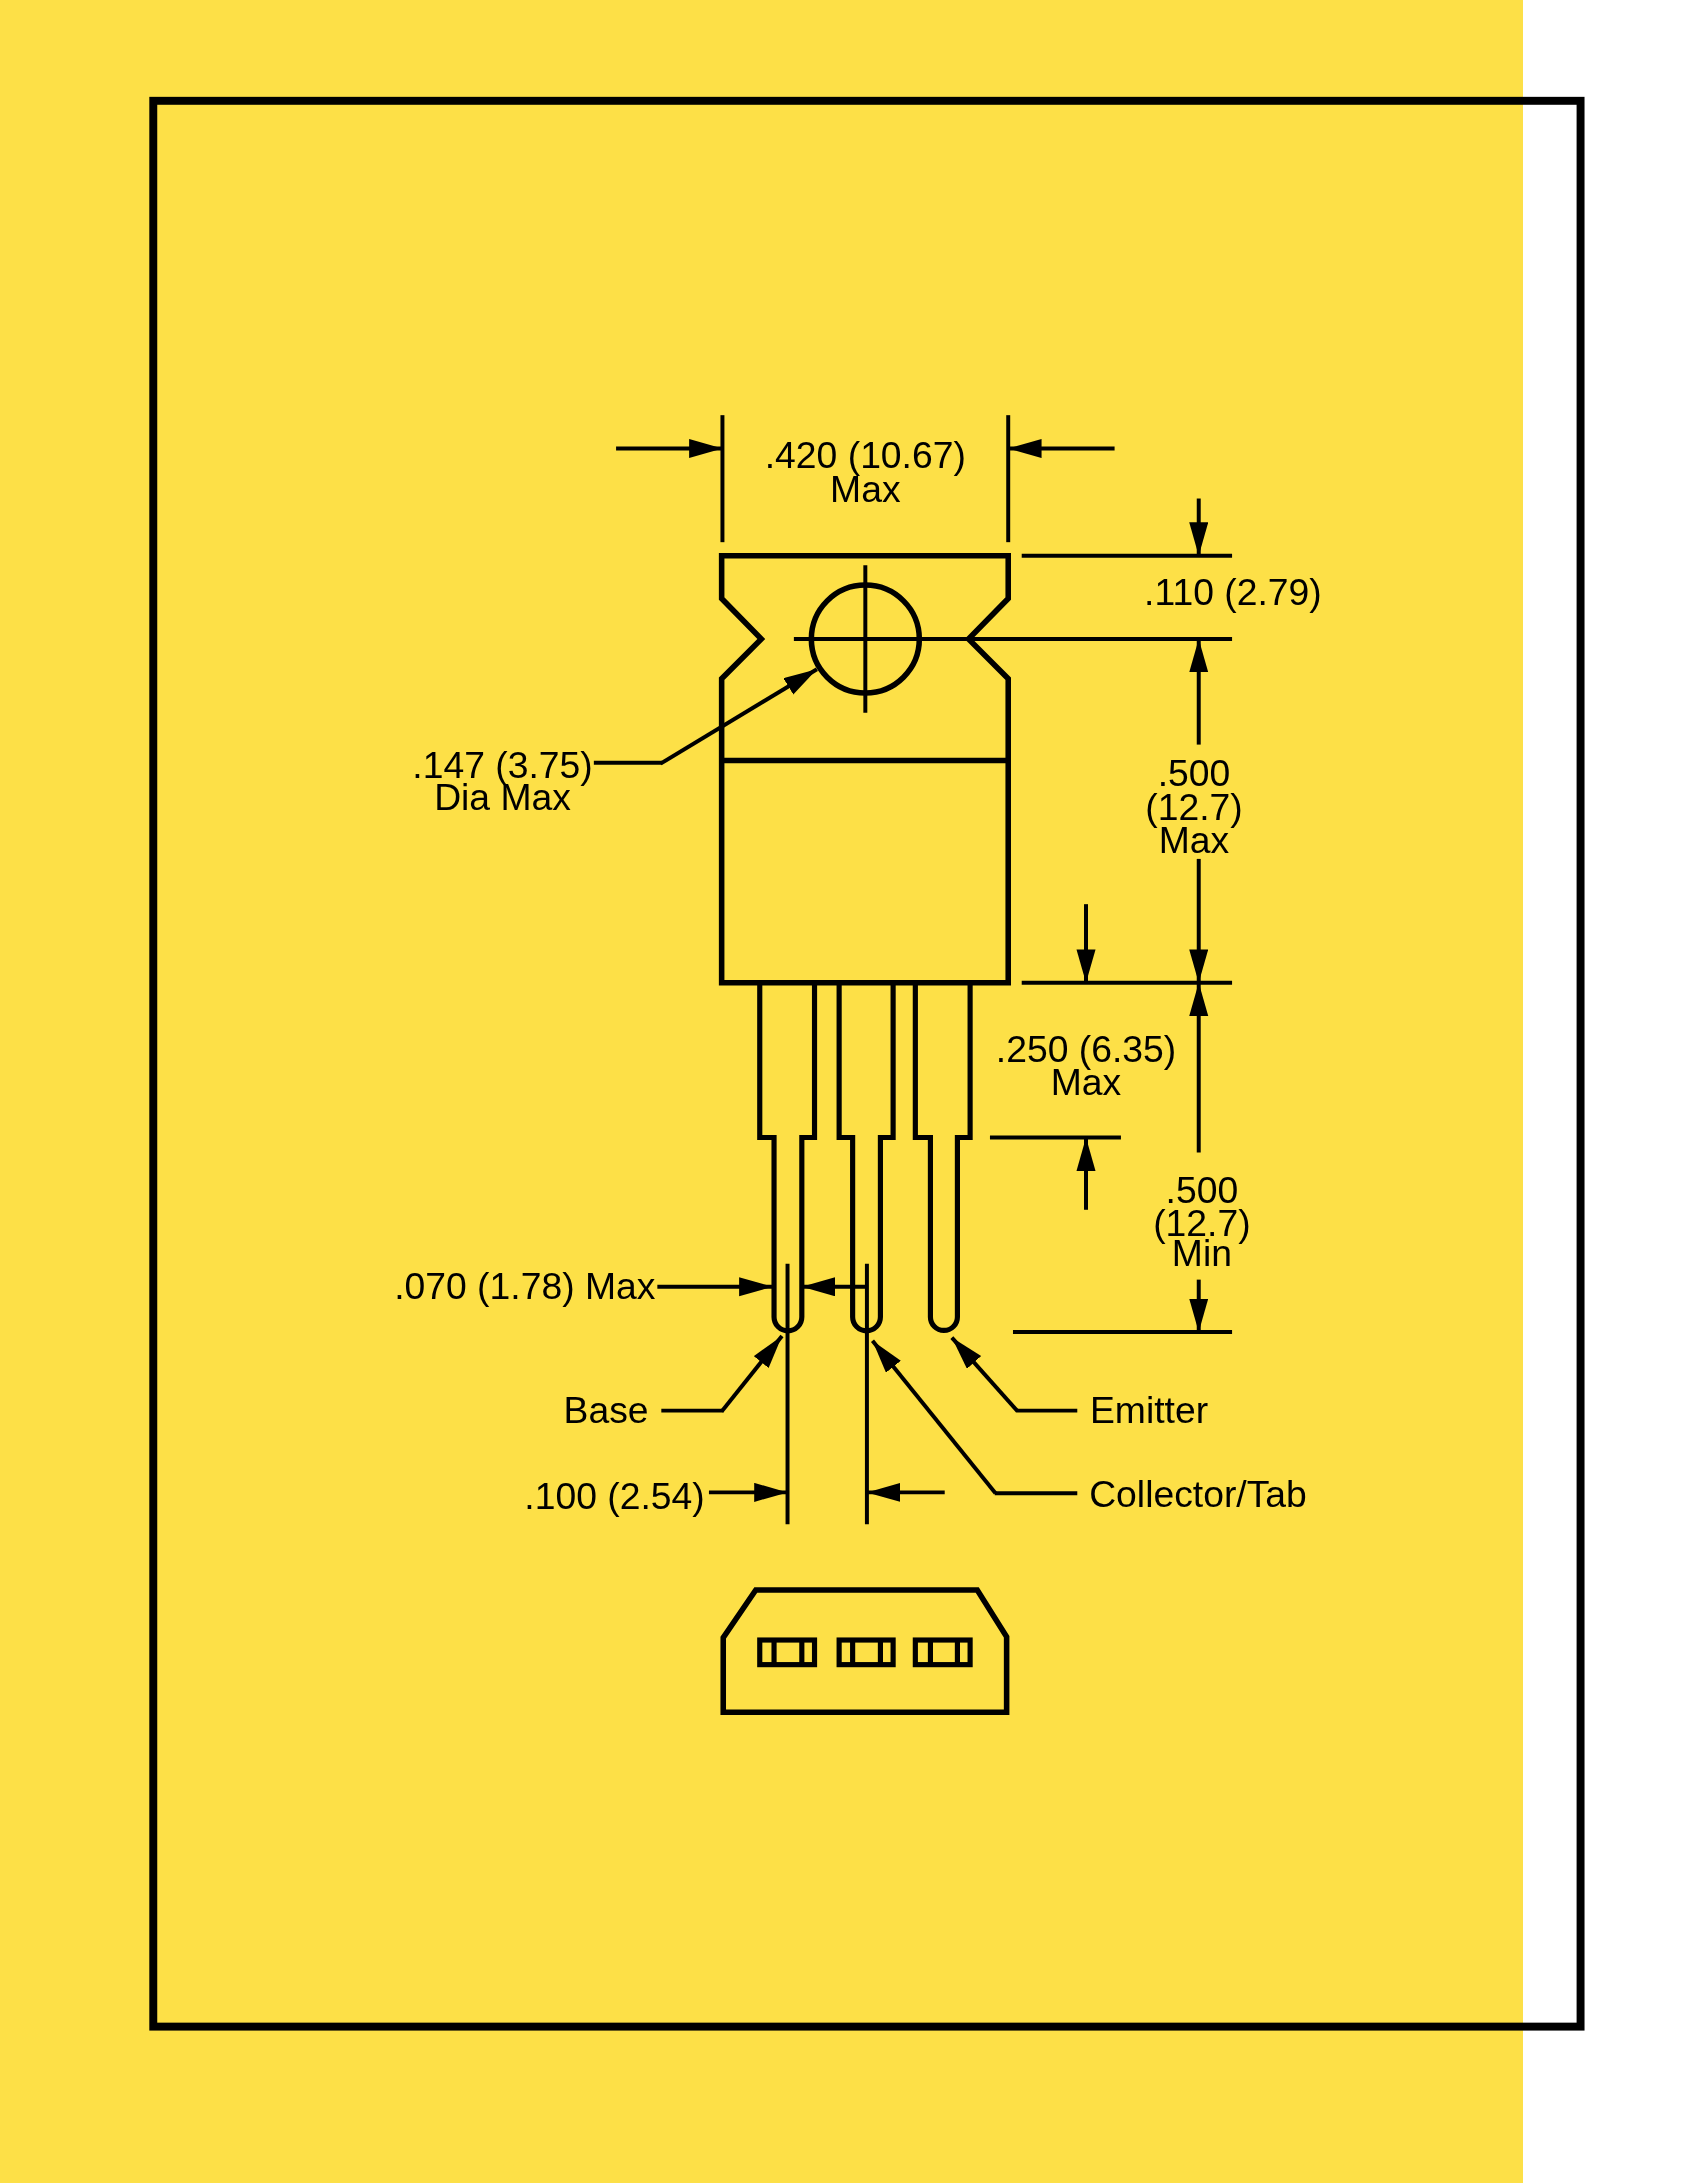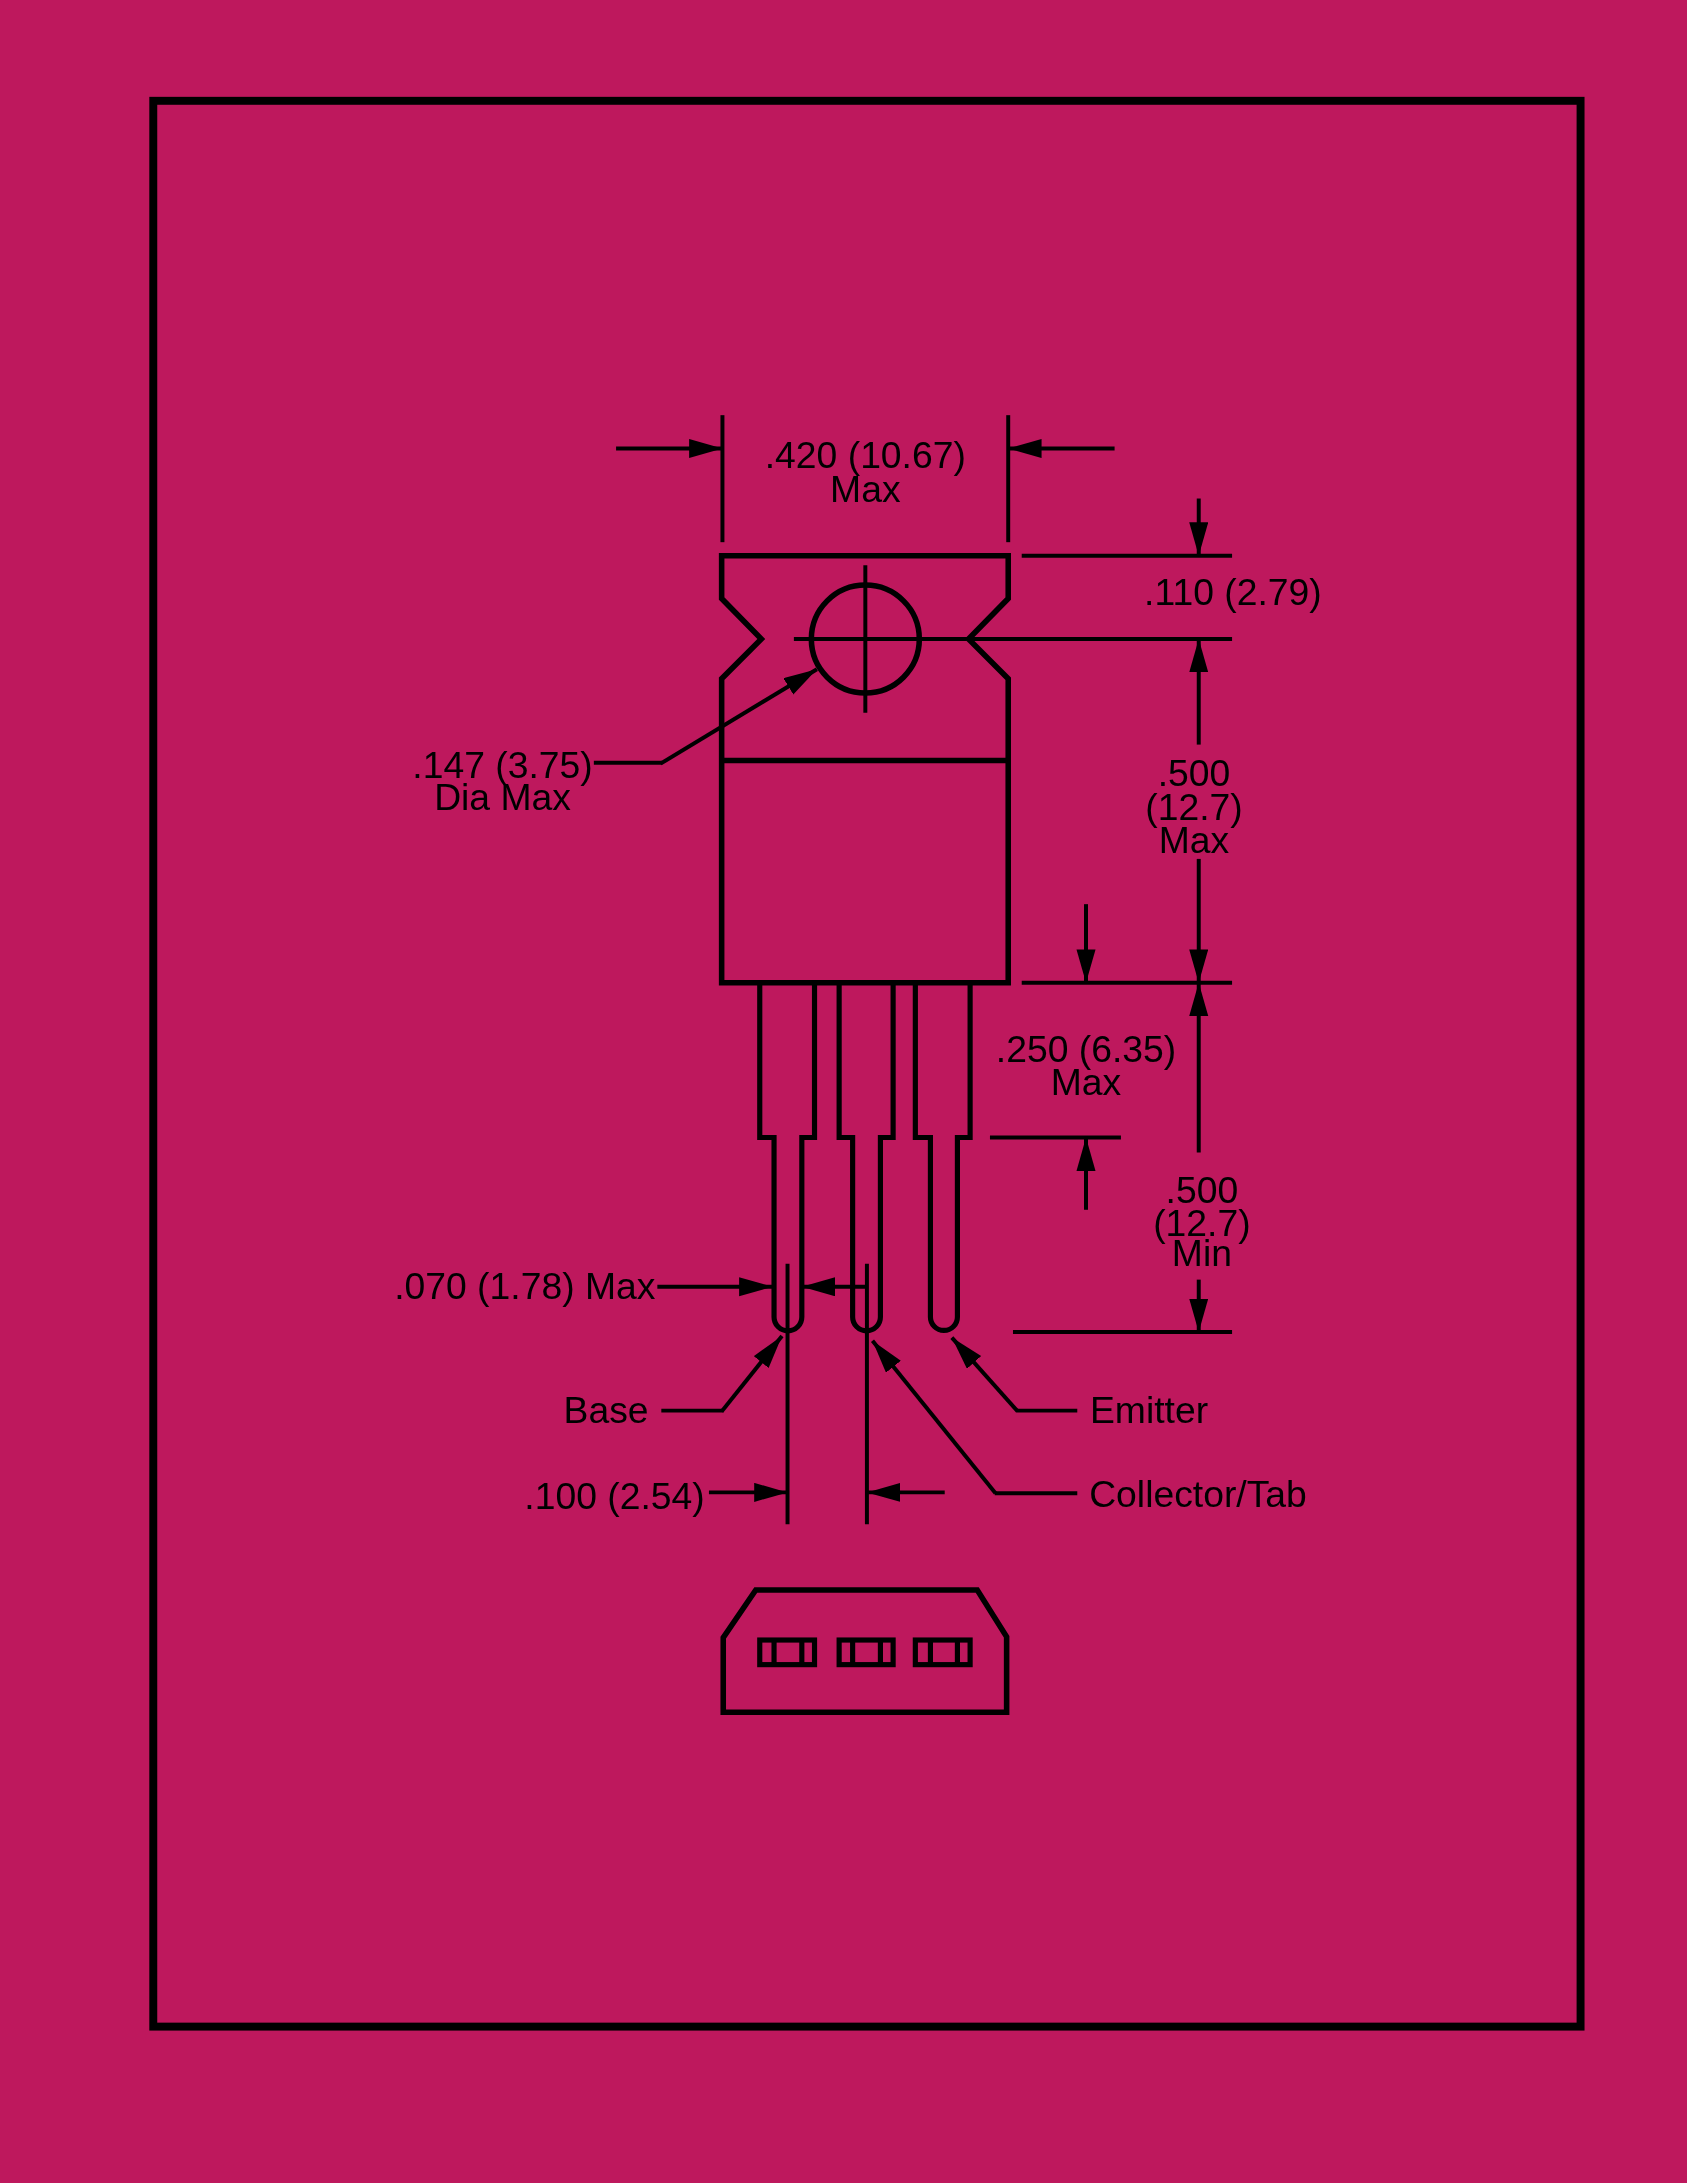--- a/index.html
+++ b/index.html
@@ -2,23 +2,23 @@
 <html style="font-size:12.7px"><head>
 <meta charset="utf-8">
 <style>
   html, body {
     margin: 0;
     padding: 0;
     background: #ffffff;
   }
   .sheet {
     position: relative;
-    width: 1687px;
+    width: 1523px;
     height: 2183px;
-    background: #be185d;
+    background: #fde047;
   }
   svg { display: block; }
   
   .ol  { fill: none; stroke: #000000; stroke-width: 7;   stroke-linejoin: miter; stroke-linecap: butt; }
   
   .ld  { fill: none; stroke: #000000; stroke-width: 6.5; stroke-linejoin: miter; }
   
   .dim { fill: none; stroke: #000000; stroke-width: 5;   stroke-linecap: butt; }
   
   .frame { fill: none; stroke: #000000; stroke-width: 10; }

